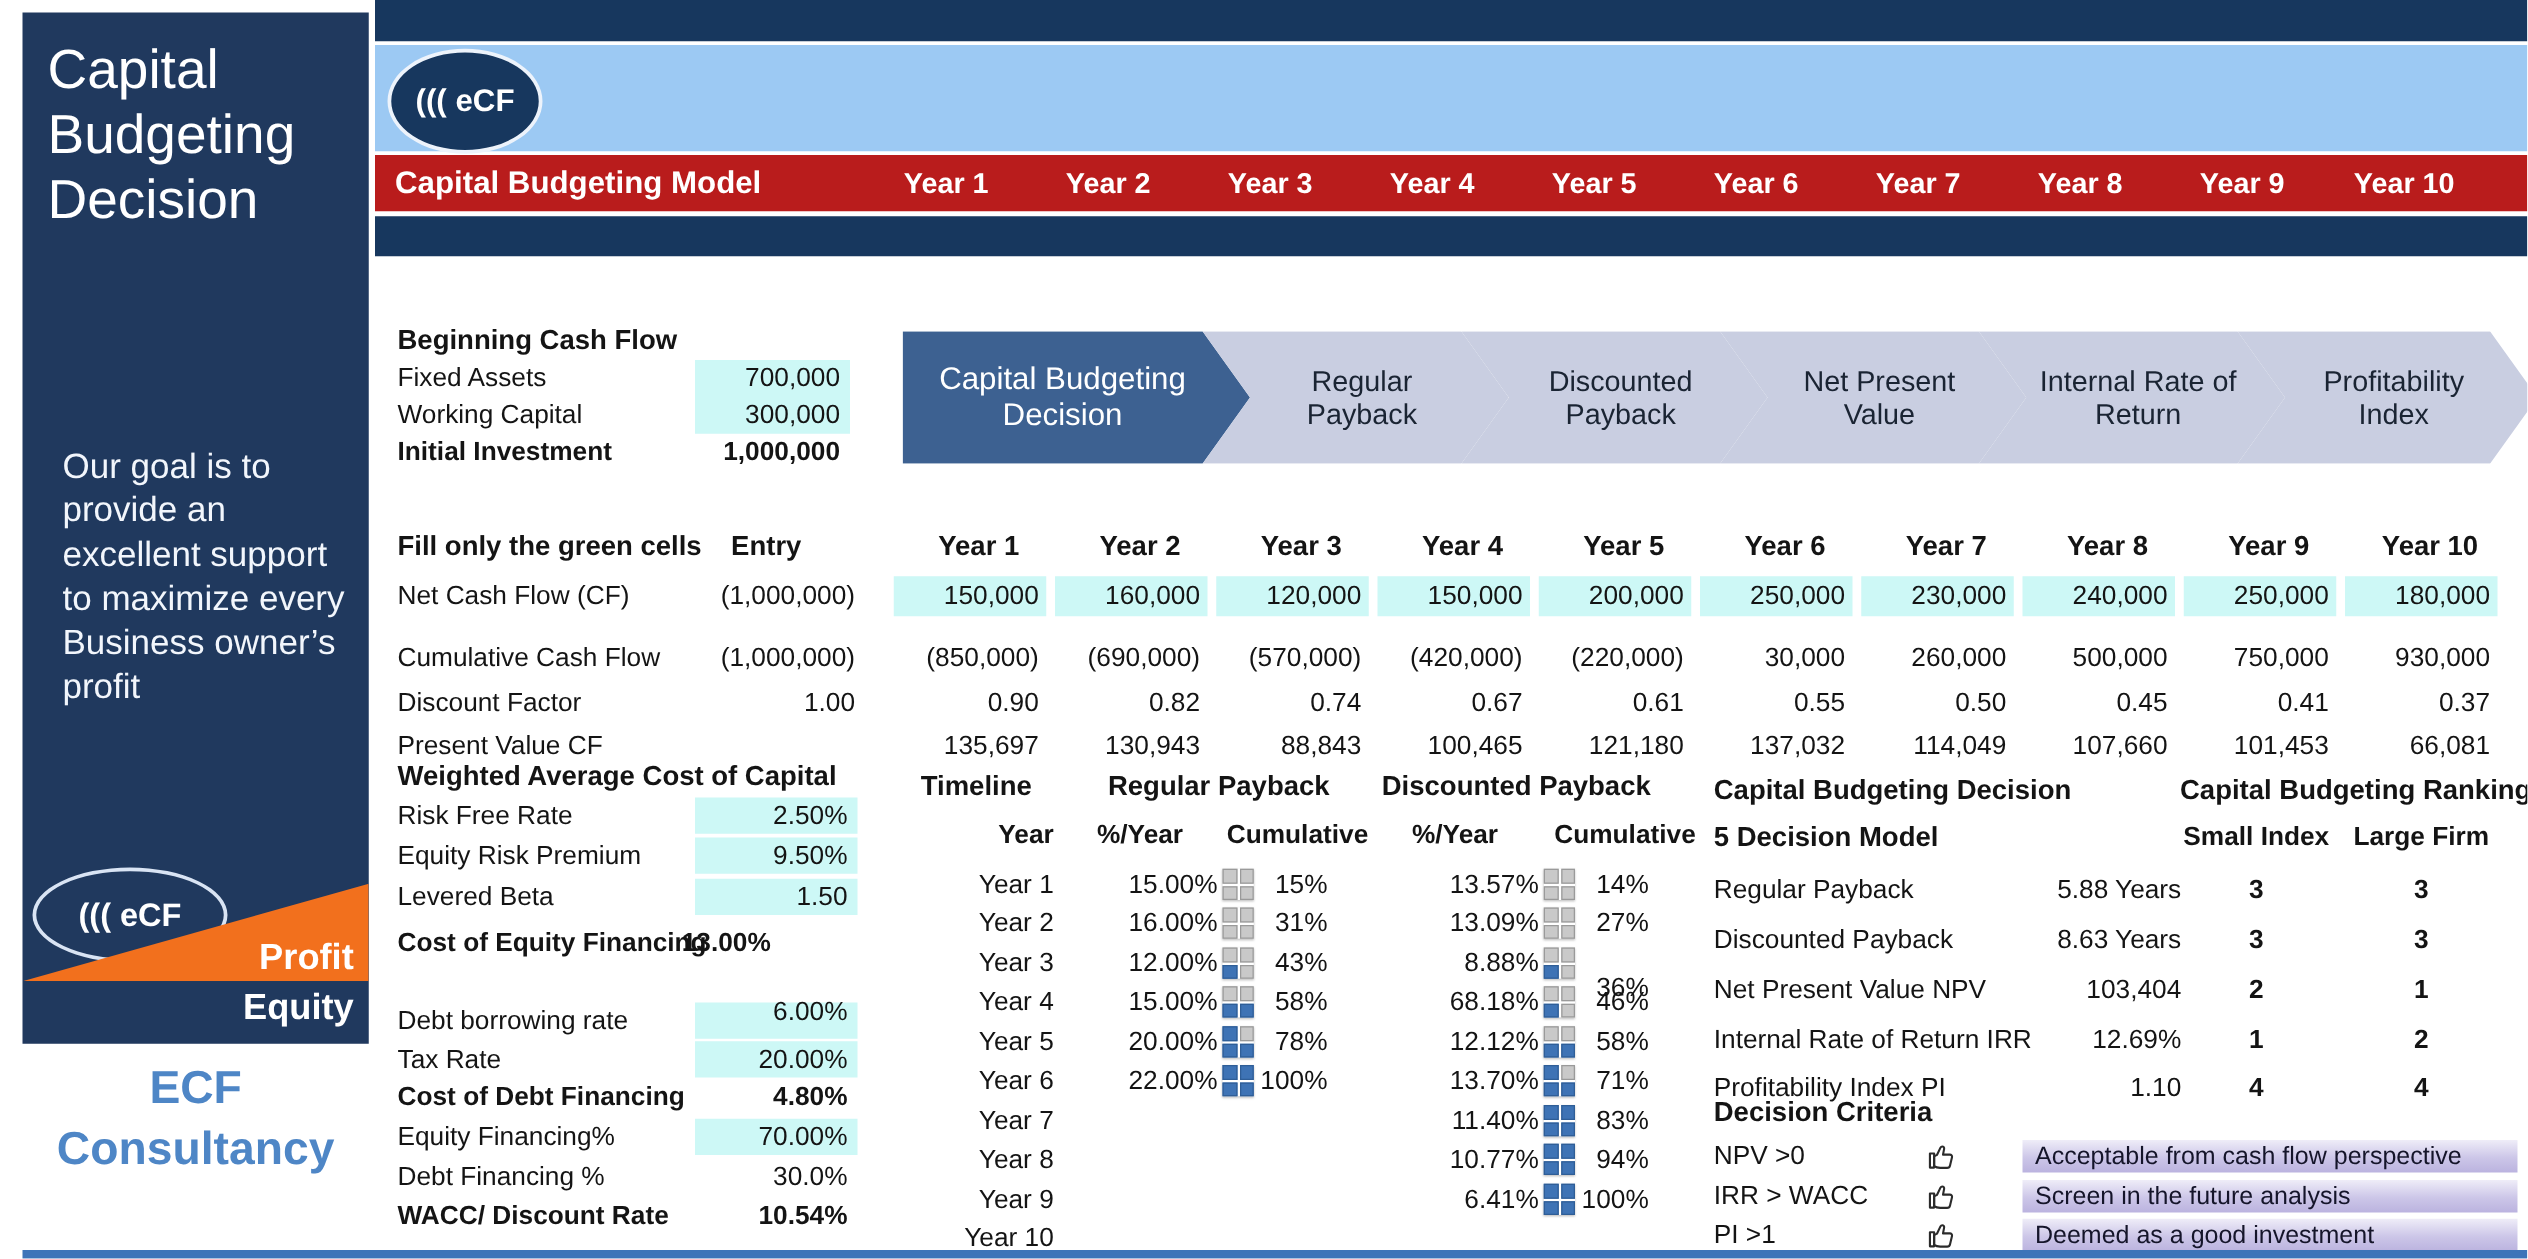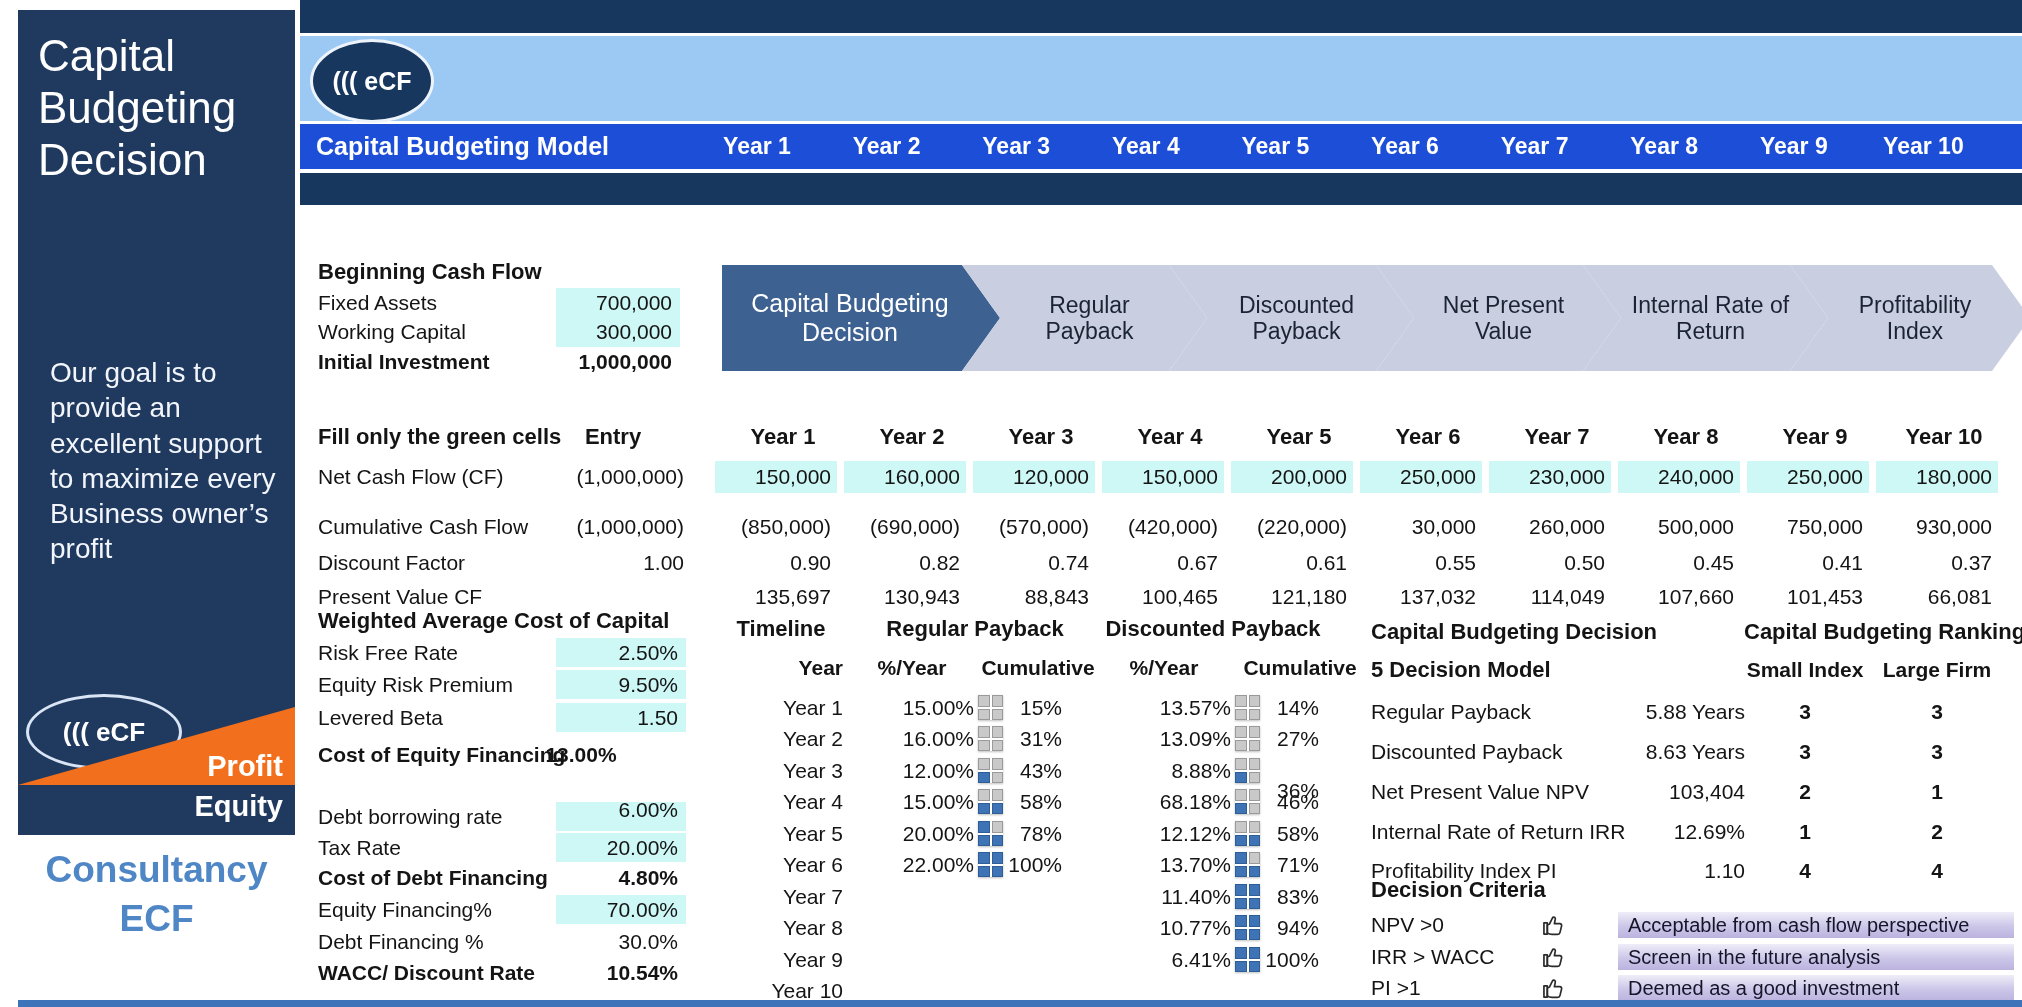--- a/index.html
+++ b/index.html
@@ -17,21 +17,21 @@
   .side-oval{position:absolute;left:8px;top:684px;width:150px;height:70px;border:3px solid #D9E4F4;border-radius:50%;display:flex;align-items:center;justify-content:center;color:#fff;font-weight:700;font-size:26px;}
   .orange-tri{position:absolute;left:0;top:697px;width:277px;height:78px;background:#F2701D;clip-path:polygon(100% 0,100% 100%,0 100%);}
   .profit{position:absolute;right:12px;bottom:2px;color:#fff;font-weight:700;font-size:29px;}
   .equity{position:absolute;right:12px;top:780px;color:#fff;font-weight:700;font-size:29px;}
   .brand{left:18px;top:846px;width:277px;text-align:center;color:#4E86C6;font-weight:700;font-size:37px;line-height:1.32;}
 
   
   .top-strip{left:300px;top:0;width:1722px;height:33px;background:#17375E;}
   .logo-band{left:300px;top:36px;width:1722px;height:85px;background:#9CC9F3;}
   .band-oval{position:absolute;left:10px;top:3px;width:118px;height:78px;background:#17375E;border:3px solid #EDF3FB;border-radius:50%;display:flex;align-items:center;justify-content:center;color:#fff;font-weight:700;font-size:25px;}
-  .title-band{left:300px;top:124px;width:1722px;height:45px;background:#1d4ed8;}
+  .title-band{left:300px;top:124px;width:1722px;height:45px;background:#b91c1c;}
   .model-title{position:absolute;left:16px;top:0;height:45px;line-height:45px;color:#fff;font-weight:700;font-size:25px;}
   .yearhead{position:absolute;top:0;width:120px;height:45px;line-height:45px;color:#fff;font-weight:700;font-size:23px;text-align:center;}
   .band2{left:300px;top:173px;width:1722px;height:32px;background:#17375E;}
 
   
   .chev{position:absolute;top:0;height:106px;display:flex;align-items:center;justify-content:center;text-align:center;font-size:23px;line-height:1.15;color:#1A2433;background:#C9CEE1;padding:0 34px 0 44px;box-sizing:border-box;clip-path:polygon(0 0,calc(100% - 38px) 0,100% 50%,calc(100% - 38px) 100%,0 100%,38px 50%);}
   .chev.first{background:#3D6191;color:#fff;font-size:25px;padding:0 38px 0 16px;clip-path:polygon(0 0,calc(100% - 38px) 0,100% 50%,calc(100% - 38px) 100%,0 100%);}
 
   
   .cyan{background:#CDF8F6;}
@@ -55,22 +55,22 @@
     <div class="side-title">Capital Budgeting Decision</div>
     <div class="goal">Our goal is to provide an excellent support to maximize every Business owner’s profit</div>
     <div class="side-oval">((( eCF</div>
     <div class="orange-tri">
       <span class="profit">Profit</span>
     </div>
     <div class="equity">Equity</div>
   </aside>
 
   <div class="abs brand">
+    <div>ECF</div>
     <div>Consultancy</div>
-    <div>ECF</div>
   </div>
 
   <div class="abs top-strip"></div>
   <div class="abs logo-band">
     <div class="band-oval">((( eCF</div>
   </div>
   <div class="abs title-band">
     <div class="model-title">Capital Budgeting Model</div>
     <div id="year-headers">
         <div class="yearhead" style="left: 397px;">Year 1</div>

